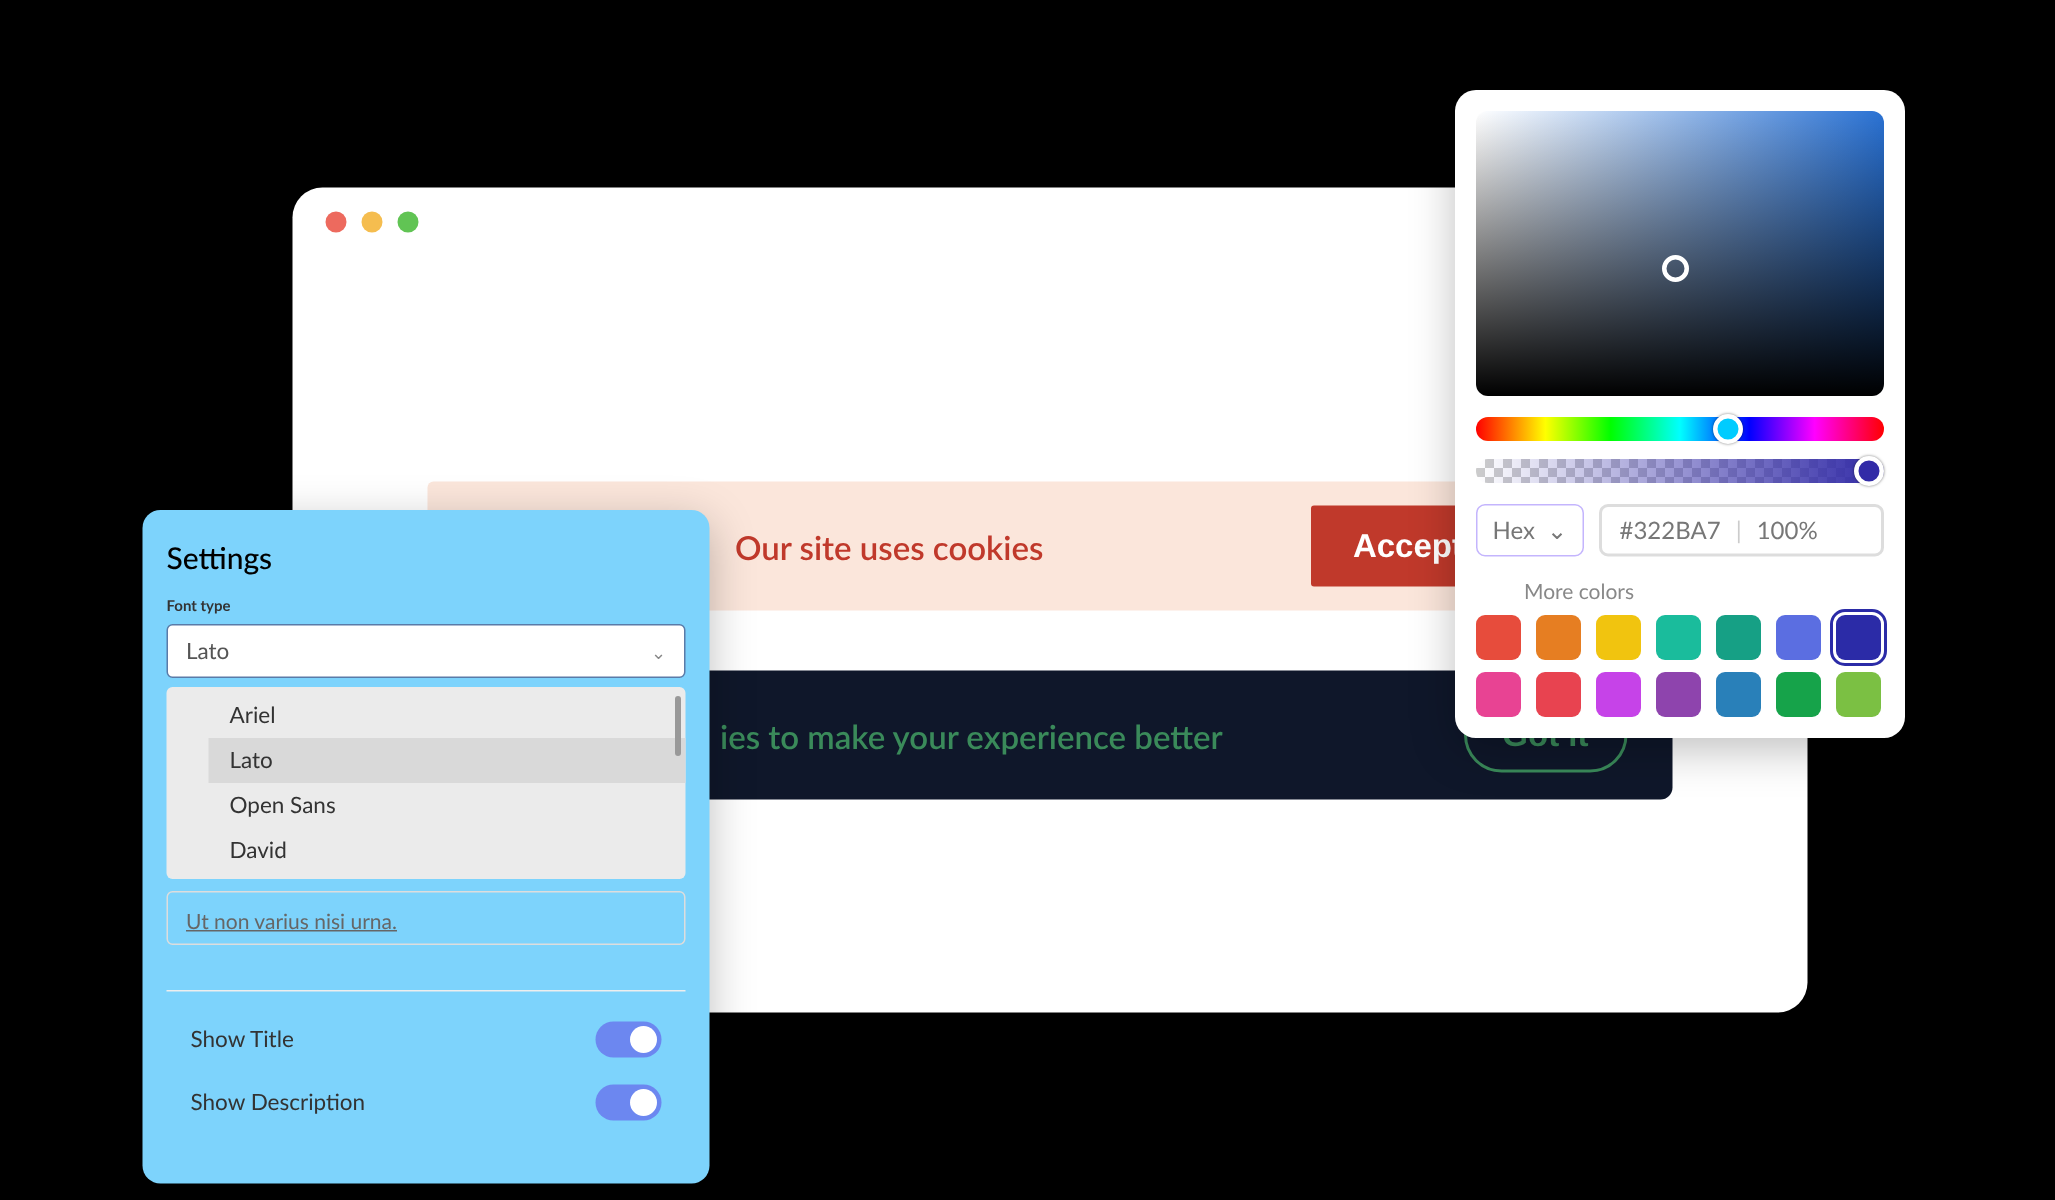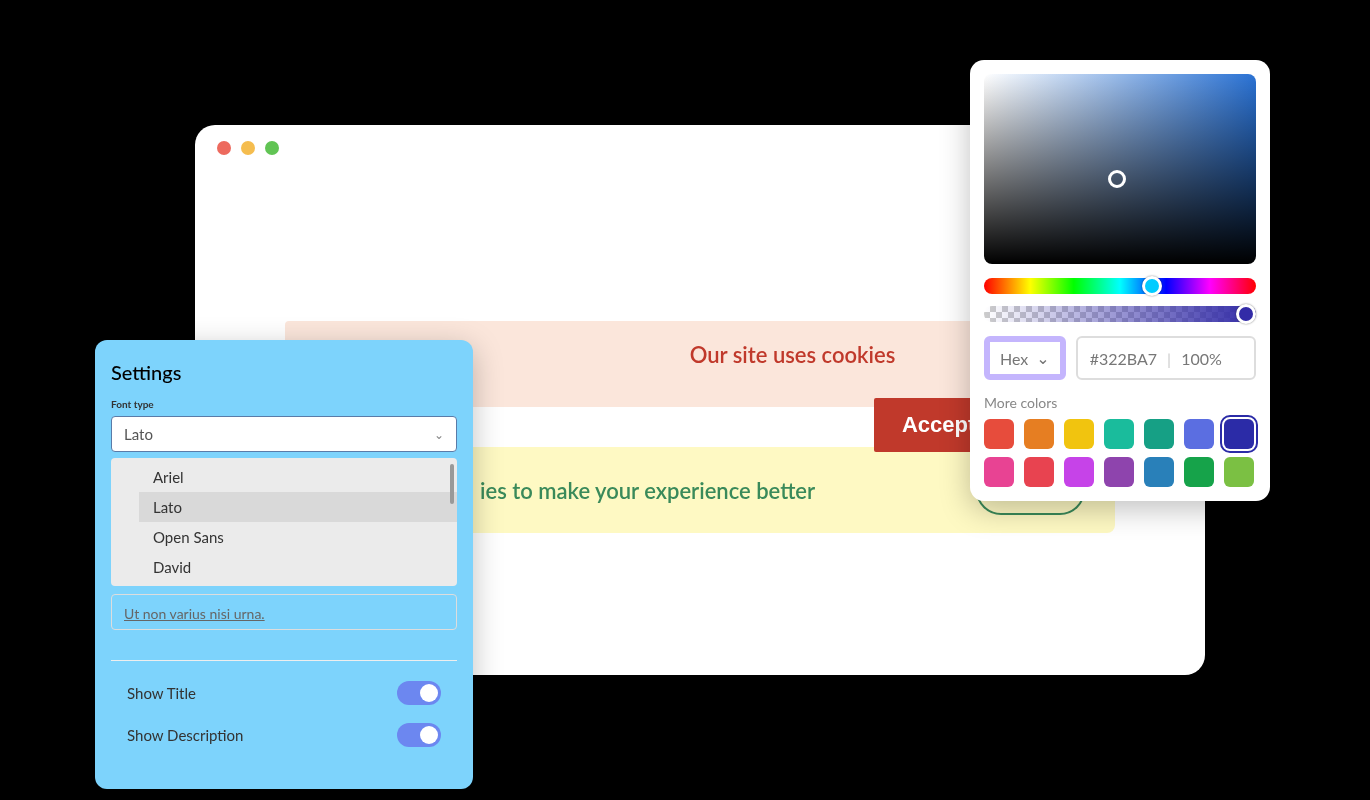--- a/index.html
+++ b/index.html
@@ -34,38 +34,37 @@
   .banner1 {
     background: #fbe6db;
     border-radius: 4px;
     padding: 20px 20px 20px 150px;
     display: flex;
     align-items: center;
     gap: 30px;
     margin: 130px 0 40px 0;
     position: relative;
     height: 86px;
-    flex-direction: column;
   }
   .cookie-icon { position: absolute; left: 150px; top: 22px; }
   .banner1-title { color: #c0392b; font-size: 22px; font-weight: 600; margin-left: 55px; }
   .banner1-btn {
     margin-left: auto;
     background: #c0392b;
     color: #fff;
     border: none;
     padding: 14px 28px;
     font-size: 22px;
     font-weight: 600;
     border-radius: 2px;
     cursor: pointer;
   }
 
   .banner2 {
-    background: #fef9c3;
+    background: #0f172a;
     border-radius: 8px;
     padding: 22px 30px;
     display: flex;
     align-items: center;
     gap: 30px;
     height: 86px;
   }
   .banner2-text {
     color: #3a8a5a;
     font-size: 22px;
@@ -177,30 +176,30 @@
   .alpha {
     height: 16px; border-radius: 999px; margin-bottom: 14px;
     background:
       linear-gradient(to right, rgba(50,43,167,0), rgba(50,43,167,1)),
       repeating-conic-gradient(#ccc 0 25%, #fff 0 50%) 0 0/12px 12px;
     position: relative;
   }
   .alpha-thumb { position: absolute; top: -2px; right: 0; width: 20px; height: 20px; border: 3px solid #fff; border-radius: 50%; background: #322ba7; box-shadow: 0 0 2px rgba(0,0,0,.5); }
   .picker-row { display: flex; gap: 10px; margin-bottom: 14px; }
   .fmt-select {
-    border: 6px solid #c4b5fd; border-radius: 6px; padding: 6px 10px;
+    border: 1px solid #c4b5fd; border-radius: 6px; padding: 6px 10px;
     display: flex; align-items: center; gap: 8px; color: #777; font-size: 16px;
     cursor: pointer;
   }
   .hex-box {
     flex: 1; border: 2px solid #ddd; border-radius: 6px; padding: 6px 12px;
     display: flex; align-items: center; gap: 10px; color: #777; font-size: 16px;
   }
   .hex-box .sep { color: #ccc; }
-  .more-label { color: #888; font-size: 14px; margin-bottom: 8px; }
+  .more-label { color: #888; font-size: 14px; margin-bottom: 8px; margin-left: 32px; }
   .swatches { display: grid; grid-template-columns: repeat(7, 1fr); gap: 8px; }
   .sw { width: 30px; height: 30px; border-radius: 6px; cursor: pointer; }
   .sw.selected { outline: 2px solid #2b2ba7; outline-offset: 2px; }
 </style>
 </head>
 <body>
 
 <div class="browser">
   <div class="titlebar">
     <div class="dot red"></div>

